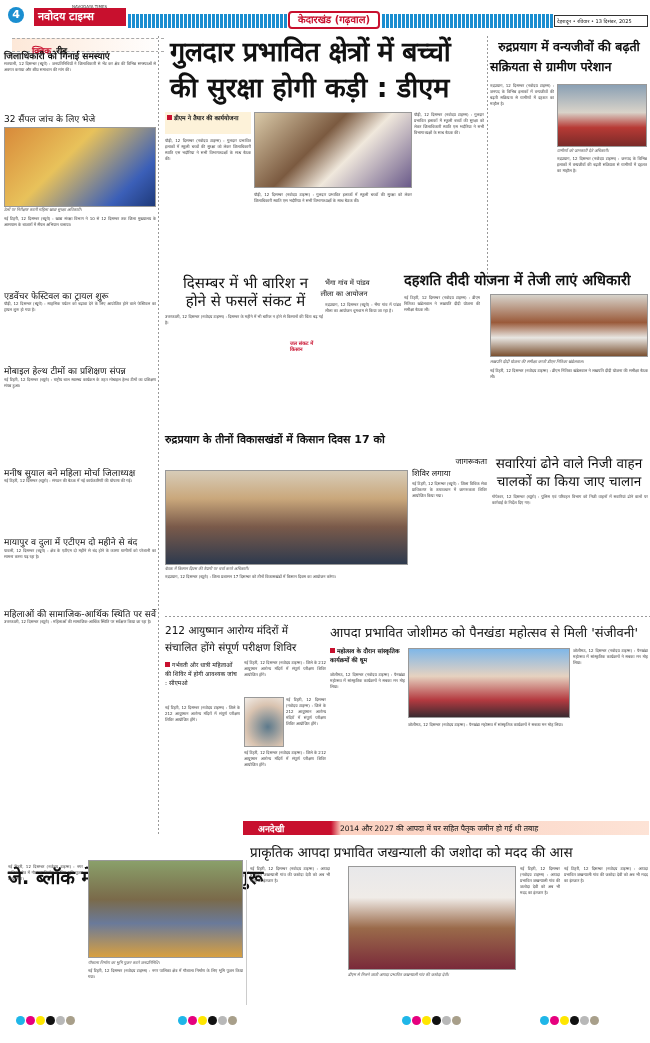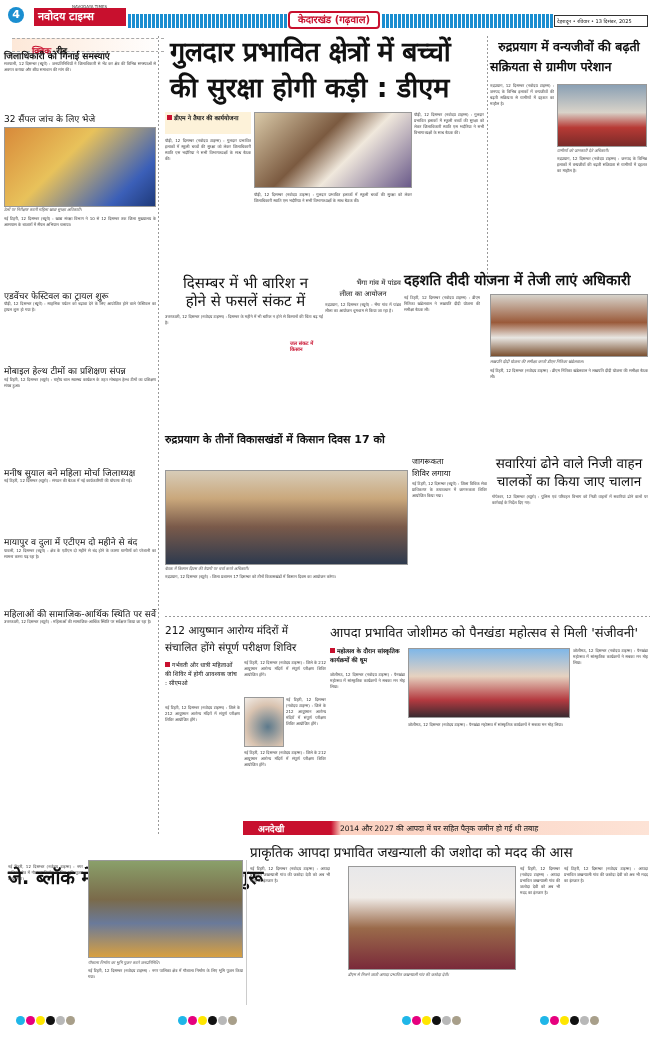--- a/index.html
+++ b/index.html
@@ -70,40 +70,40 @@
 <div class="abs txt" style="left:490px;top:83px;width:64px;height:160px">रुद्रप्रयाग, 12 दिसम्बर (नवोदय टाइम्स) : जनपद के विभिन्न इलाकों में वन्यजीवों की बढ़ती सक्रियता से ग्रामीणों में दहशत का माहौल है।</div>
 <div class="abs photo" style="left:557px;top:84px;width:90px;height:63px;background:linear-gradient(180deg,#8aa0b4,#d9d3c9 45%,#b73a35 70%,#7a2a28)"></div>
 <div class="abs caption" style="left:557px;top:148px;width:90px">ग्रामीणों को जानकारी देते अधिकारी।</div>
 <div class="abs txt" style="left:557px;top:156px;width:90px;height:90px">रुद्रप्रयाग, 12 दिसम्बर (नवोदय टाइम्स) : जनपद के विभिन्न इलाकों में वन्यजीवों की बढ़ती सक्रियता से ग्रामीणों में दहशत का माहौल है।</div>
 
 <div class="abs hl" style="left:168px;top:276px;width:155px;font-size:15px;font-weight:normal;text-align:center">दिसम्बर में भी बारिश न</div>
 <div class="abs hl" style="left:168px;top:294px;width:155px;font-size:15px;font-weight:normal;text-align:center">होने से फसलें संकट में</div>
 <div class="abs txt" style="left:165px;top:314px;width:158px;height:98px">उत्तरकाशी, 12 दिसम्बर (नवोदय टाइम्स) : दिसम्बर के महीने में भी बारिश न होने से किसानों की चिंता बढ़ गई है।</div>
 <div class="abs" style="left:290px;top:340px;width:34px;font-size:5px;color:#c8102e;font-weight:bold">जल संकट में किसान</div>
 
-<div class="abs" style="left:325px;top:278px;width:76px;font-size:7px;text-align:right">भैंगा गांव में पांडव</div>
-<div class="abs" style="left:325px;top:289px;width:76px;font-size:7px;text-align:center">लीला का आयोजन</div>
+<div class="abs" style="left:325px;top:278px;width:76px;font-size:7px;text-align:left">भैंगा गांव में पांडव</div>
+<div class="abs" style="left:306px;top:289px;width:76px;font-size:7px;text-align:center">लीला का आयोजन</div>
 <div class="abs txt" style="left:325px;top:302px;width:76px;height:110px">रुद्रप्रयाग, 12 दिसम्बर (ब्यूरो) : भैंगा गांव में पांडव लीला का आयोजन धूमधाम से किया जा रहा है।</div>
 
 <div class="abs hl" style="left:404px;top:273px;width:245px;font-size:14.5px;white-space:nowrap">दहशति दीदी योजना में तेजी लाएं अधिकारी</div>
 <div class="abs txt" style="left:404px;top:295px;width:76px;height:118px">नई टिहरी, 12 दिसम्बर (नवोदय टाइम्स) : डीएम नितिका खंडेलवाल ने लखपति दीदी योजना की समीक्षा बैठक ली।</div>
 <div class="abs photo" style="left:490px;top:294px;width:158px;height:63px;background:linear-gradient(180deg,#d7d3cb,#9a5a3a 45%,#e8e6e2 70%,#7a5030)"></div>
 <div class="abs caption" style="left:490px;top:359px;width:158px">लखपति दीदी योजना की समीक्षा करती डीएम नितिका खंडेलवाल।</div>
 <div class="abs txt" style="left:490px;top:368px;width:158px;height:44px">नई टिहरी, 12 दिसम्बर (नवोदय टाइम्स) : डीएम नितिका खंडेलवाल ने लखपति दीदी योजना की समीक्षा बैठक ली।</div>
 
 <div class="abs hl" style="left:490px;top:456px;width:158px;font-size:13.5px;text-align:center;font-weight:normal">सवारियां ढोने वाले निजी वाहन</div>
 <div class="abs hl" style="left:490px;top:474px;width:158px;font-size:13.5px;text-align:center;font-weight:normal">चालकों का किया जाए चालान</div>
 <div class="abs txt" style="left:492px;top:494px;width:156px;height:100px">गोपेश्वर, 12 दिसम्बर (ब्यूरो) : पुलिस एवं परिवहन विभाग को निजी वाहनों में सवारियां ढोने वालों पर कार्रवाई के निर्देश दिए गए।</div>
 
 <div class="abs hl" style="left:165px;top:434px;width:243px;font-size:11px;white-space:nowrap">रुद्रप्रयाग के तीनों विकासखंडों में किसान दिवस 17 को</div>
 <div class="abs photo" style="left:165px;top:470px;width:243px;height:95px;background:linear-gradient(180deg,#d7ccb8,#c9a77b 30%,#7a5a4a 60%,#2e3a4e)"></div>
 <div class="abs caption" style="left:165px;top:566px;width:243px">बैठक में किसान दिवस की तैयारी पर चर्चा करते अधिकारी।</div>
 <div class="abs txt" style="left:165px;top:574px;width:243px;height:38px">रुद्रप्रयाग, 12 दिसम्बर (ब्यूरो) : जिला प्रशासन 17 दिसम्बर को तीनों विकासखंडों में किसान दिवस का आयोजन करेगा।</div>
 
-<div class="abs" style="left:412px;top:455px;width:75px;font-size:8px;text-align:left">जागरूकता</div>
+<div class="abs" style="left:412px;top:455px;width:75px;font-size:8px;text-align:right">जागरूकता</div>
 <div class="abs" style="left:412px;top:467px;width:75px;font-size:8px;text-align:left">शिविर लगाया</div>
 <div class="abs txt" style="left:412px;top:481px;width:75px;height:131px">नई टिहरी, 12 दिसम्बर (ब्यूरो) : जिला विधिक सेवा प्राधिकरण के तत्वावधान में जागरूकता शिविर आयोजित किया गया।</div>
 
 <div class="abs" style="left:165px;top:616px;width:485px;height:1px;background:repeating-linear-gradient(90deg,#999 0 2px,#fff 2px 4px)"></div>
 
 <div class="abs hl" style="left:165px;top:625px;width:160px;font-size:10.5px;font-weight:normal">212 आयुष्मान आरोग्य मंदिरों में</div>
 <div class="abs hl" style="left:165px;top:642px;width:160px;font-size:10.5px;font-weight:normal">संचालित होंगे संपूर्ण परीक्षण शिविर</div>
 <div class="abs bullet" style="left:165px;top:660px;width:75px;font-size:6px;line-height:9px"><span>गर्भवती और धात्री महिलाओं की शिविर में होगी आवश्यक जांच : सीएमओ</span></div>
 <div class="abs txt" style="left:165px;top:705px;width:75px;height:112px">नई टिहरी, 12 दिसम्बर (नवोदय टाइम्स) : जिले के 212 आयुष्मान आरोग्य मंदिरों में संपूर्ण परीक्षण शिविर आयोजित होंगे।</div>
 <div class="abs txt" style="left:244px;top:660px;width:82px;height:35px">नई टिहरी, 12 दिसम्बर (नवोदय टाइम्स) : जिले के 212 आयुष्मान आरोग्य मंदिरों में संपूर्ण परीक्षण शिविर आयोजित होंगे।</div>

